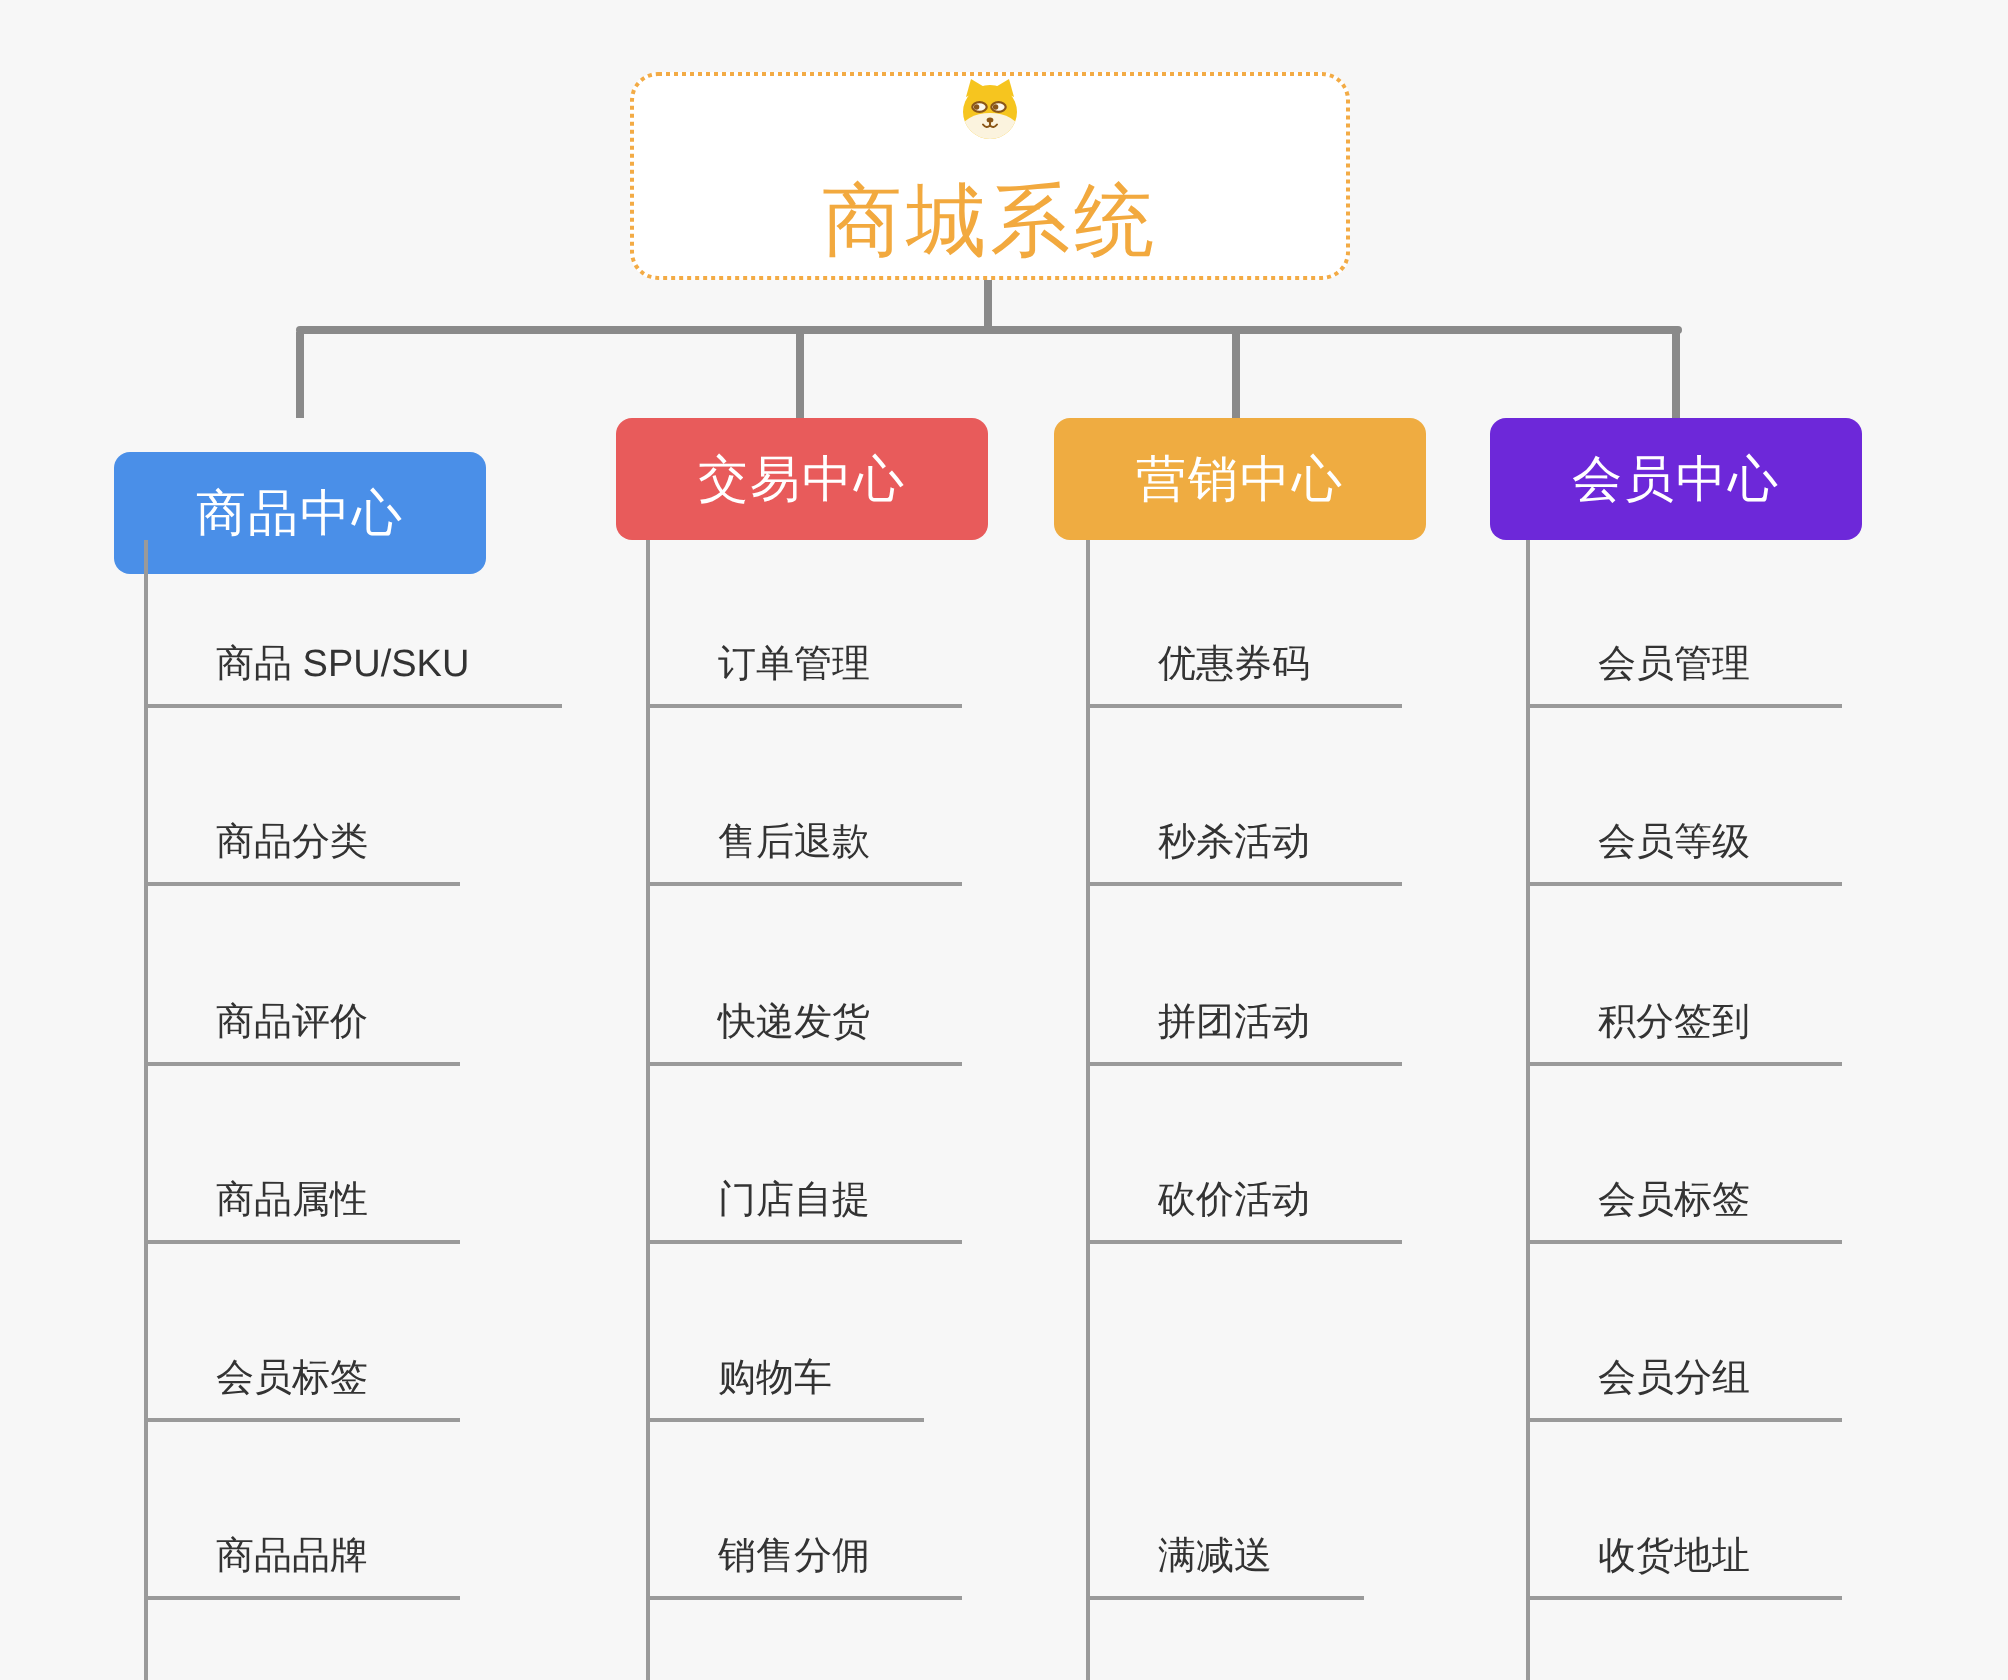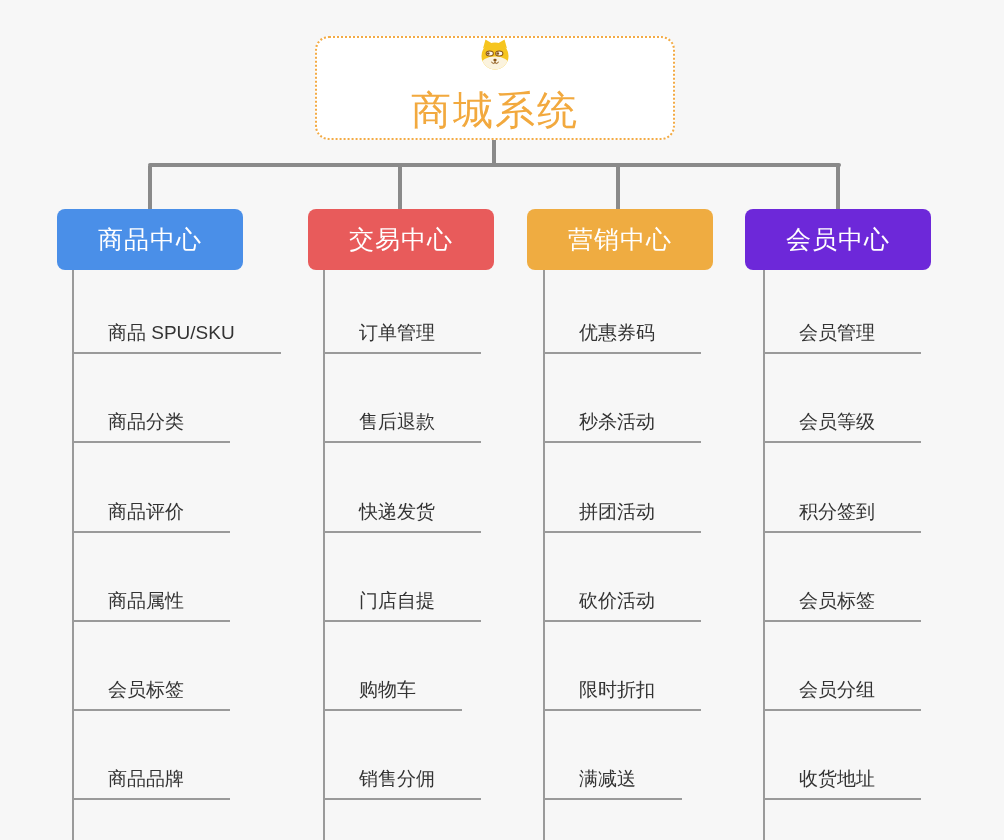--- a/index.html
+++ b/index.html
@@ -122,21 +122,21 @@
     <div class="root-title">商城系统</div>
   </div>
 
   <div class="line root-drop"></div>
   <div class="line trunk"></div>
   <div class="line drop drop-1"></div>
   <div class="line drop drop-2"></div>
   <div class="line drop drop-3"></div>
   <div class="line drop drop-4"></div>
 
-  <div class="branch-box bb-1" style="background: rgb(74, 143, 232);">
+  <div class="branch-box bb-1" style="background: rgb(74, 143, 232); margin-top: 17px;">
     <span>商品中心</span>
   </div>
   <div class="branch-box bb-2" style="background: rgb(232, 91, 91);">
     <span>交易中心</span>
   </div>
   <div class="branch-box bb-3" style="background: rgb(239, 172, 65);">
     <span>营销中心</span>
   </div>
   <div class="branch-box bb-4" style="background: #6d28d9;">
     <span>会员中心</span>
@@ -158,21 +158,20 @@
     <div class="leaf r3">门店自提</div>
     <div class="leaf r4">购物车</div>
     <div class="leaf r5">销售分佣</div>
   </div>
 
   <div class="leaf-col col-3">
     <div class="leaf r0">优惠券码</div>
     <div class="leaf r1">秒杀活动</div>
     <div class="leaf r2">拼团活动</div>
     <div class="leaf r3">砍价活动</div>
-    <div class="leaf r4">限时折扣</div>
     <div class="leaf r5">满减送</div>
   </div>
 
   <div class="leaf-col col-4">
     <div class="leaf r0">会员管理</div>
     <div class="leaf r1">会员等级</div>
     <div class="leaf r2">积分签到</div>
     <div class="leaf r3">会员标签</div>
     <div class="leaf r4">会员分组</div>
     <div class="leaf r5">收货地址</div>

